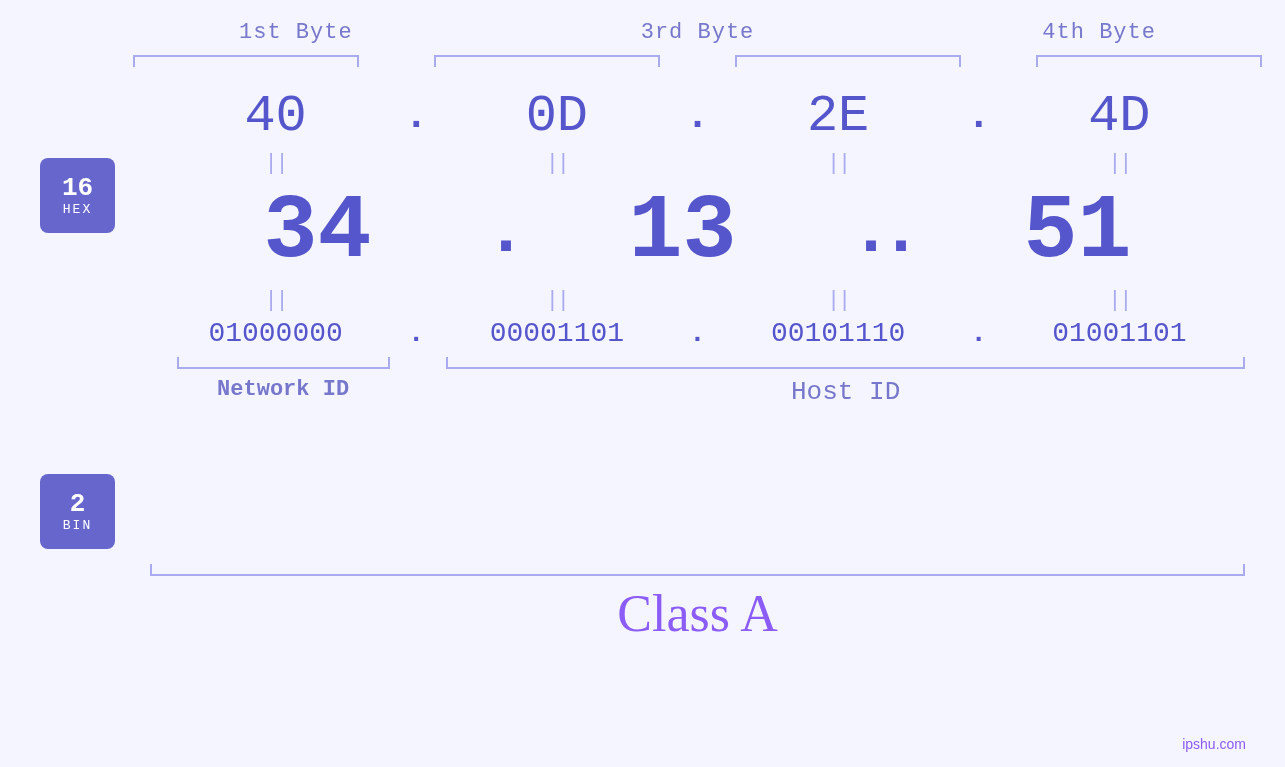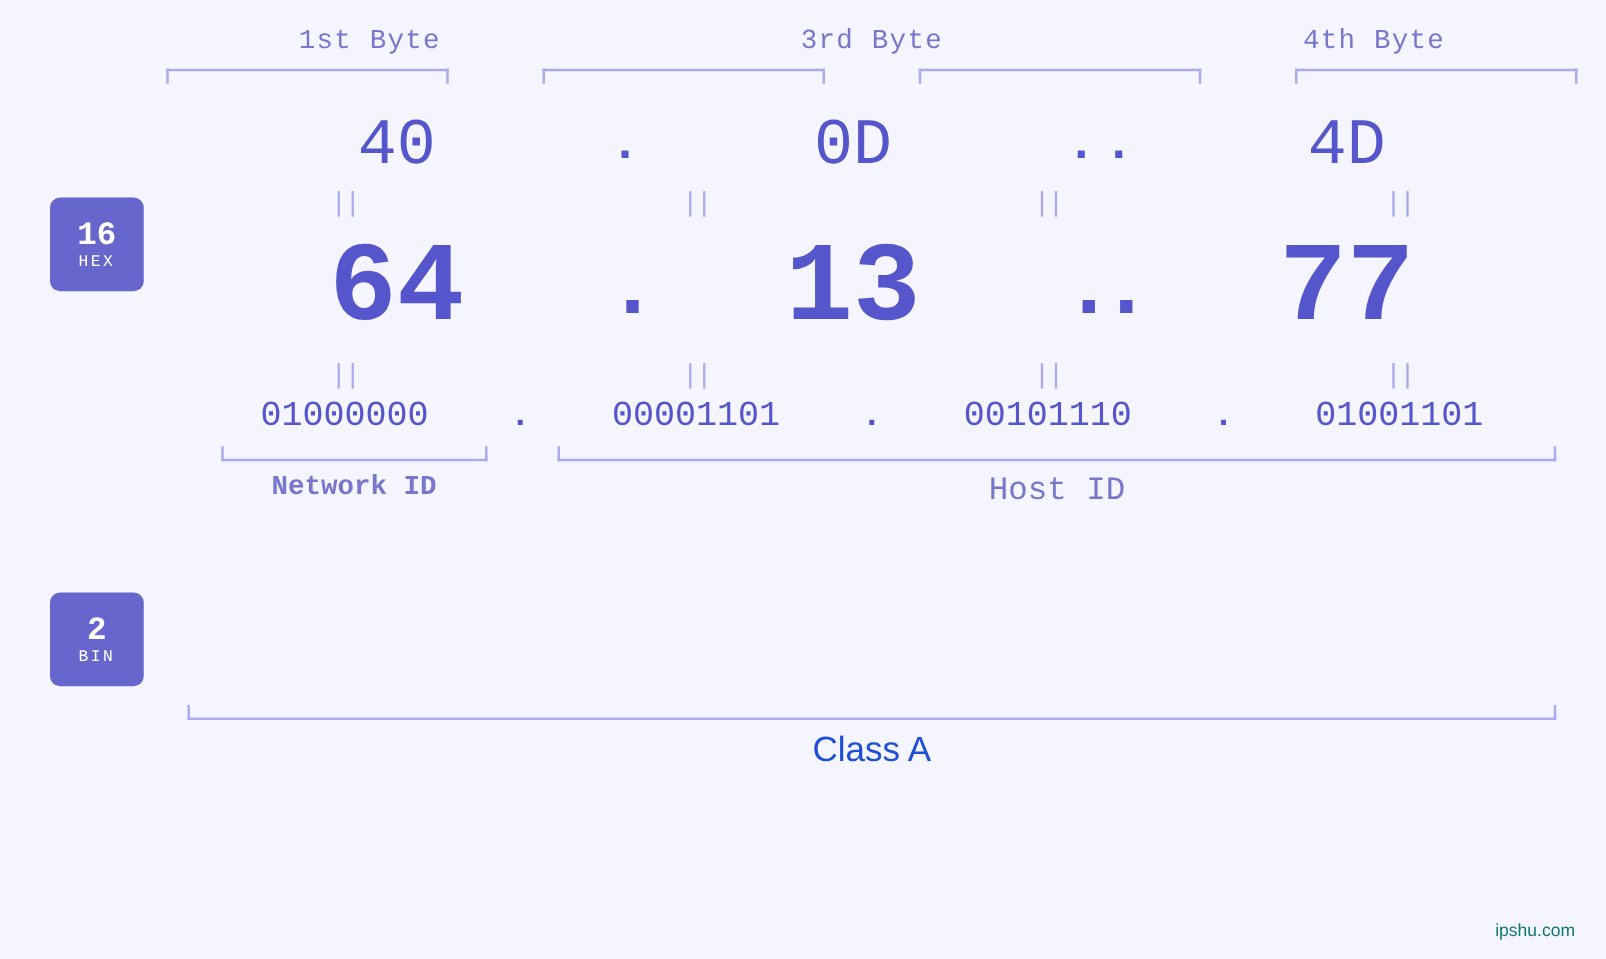--- a/index.html
+++ b/index.html
@@ -185,32 +185,32 @@
     .class-bracket {
       width: 100%;
       height: 12px;
       border-bottom: 2px solid #aaaaee;
       border-left: 2px solid #aaaaee;
       border-right: 2px solid #aaaaee;
     }
 
     .class-label {
       text-align: center;
-      color: #1d4ed8;
-      font-size: 28px;
-      font-family: Liberation Sans, sans-serif;
+      color: #8b5cf6;
+      font-size: 52px;
+      font-family: Liberation Serif, serif;
       margin-top: 8px;
     }
 
     
     .watermark {
       position: absolute;
       bottom: 15px;
-      right: 25px;
-      color: #0f766e;
+      right: 39px;
+      color: #8b5cf6;
       font-size: 14px;
       font-family: Arial, sans-serif;
     }
   </style>
 </head>
 <body>
 
 <div class="container">
 
   <div class="byte-headers">
@@ -253,20 +253,23 @@
 
       <div class="value-row hex-row">
         <div class="value-cell">
           <span class="value-text">40</span>
         </div>
         <div class="dot hex-row">.</div>
         <div class="value-cell">
           <span class="value-text">0D</span>
         </div>
         <div class="dot hex-row">.</div>
+        <div class="value-cell">
+          <span class="value-text">2E</span>
+        </div>
         <div class="dot hex-row">.</div>
         <div class="value-cell">
           <span class="value-text">4D</span>
         </div>
       </div>
 
       <div class="equals-row">
         <div class="equals-cell">
           <span class="equals-sign">||</span>
         </div>
@@ -279,30 +282,30 @@
           <span class="equals-sign">||</span>
         </div>
         <div style="width:30px;"></div>
         <div class="equals-cell">
           <span class="equals-sign">||</span>
         </div>
       </div>
 
       <div class="value-row dec-row">
         <div class="value-cell">
-          <span class="value-text">64</span>
+          <span class="value-text">34</span>
         </div>
         <div class="dot dec-row">.</div>
         <div class="value-cell">
           <span class="value-text">13</span>
         </div>
         <div class="dot dec-row">.</div>
         <div class="dot dec-row">.</div>
         <div class="value-cell">
-          <span class="value-text">77</span>
+          <span class="value-text">51</span>
         </div>
       </div>
 
       <div class="equals-row">
         <div class="equals-cell">
           <span class="equals-sign">||</span>
         </div>
         <div style="width:30px;"></div>
         <div class="equals-cell">
           <span class="equals-sign">||</span>

